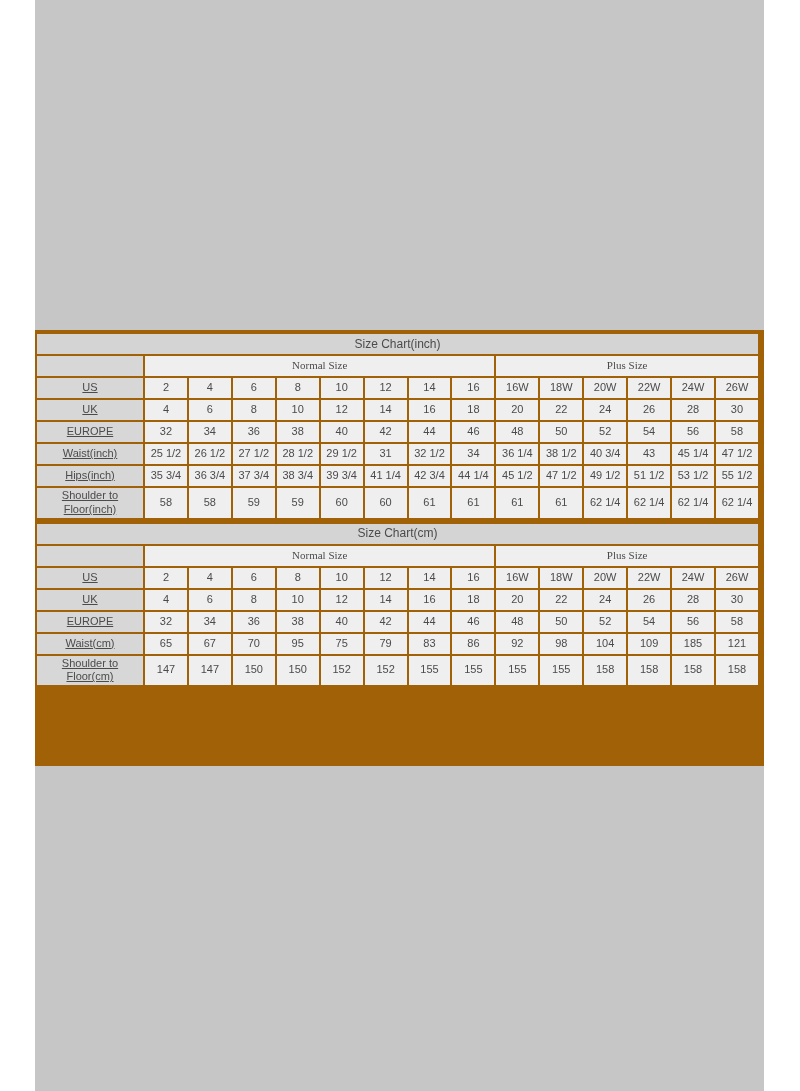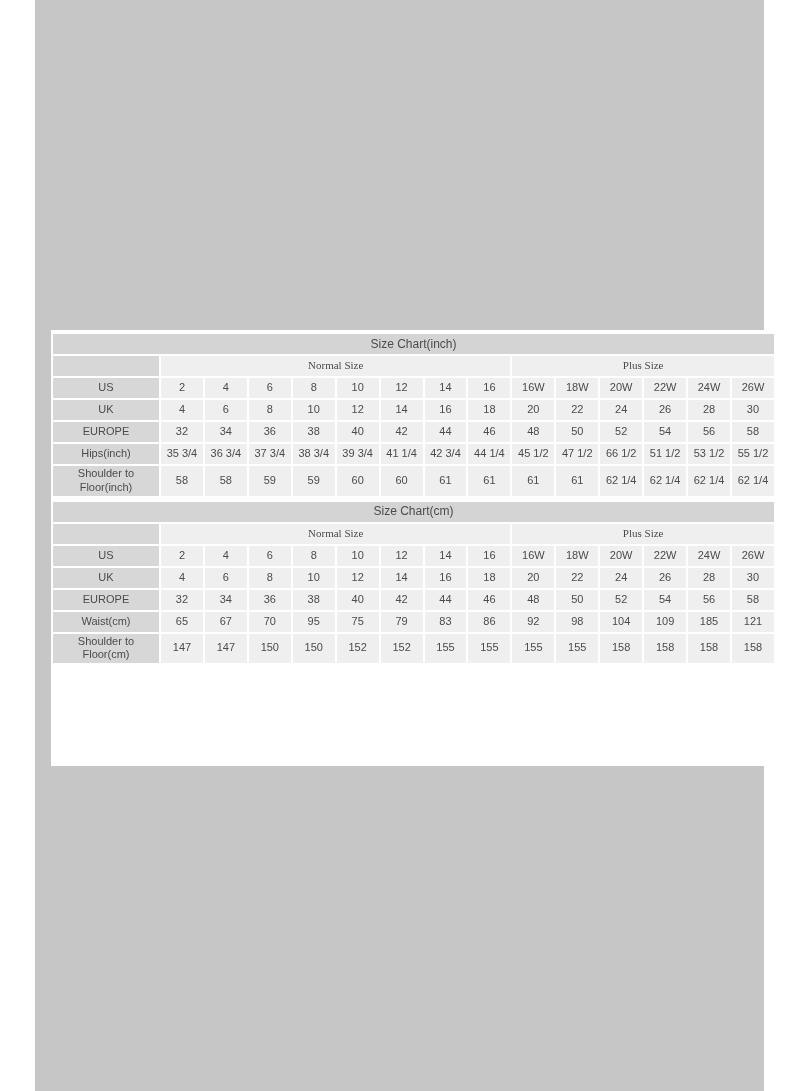--- a/index.html
+++ b/index.html
@@ -11,23 +11,23 @@
     overflow: hidden;
   }
   .gray-canvas {
     position: absolute;
     left: 35px; top: 0;
     width: 729px; height: 1091px;
     background: #c6c6c6;
   }
   .chart-panel {
     position: absolute;
-    left: 16px; top: 330px;
+    left: 0; top: 330px;
     width: 729px; height: 436px;
-    background: #ffffff;
+    background: #a16207;
   }
   table.size-chart {
     border-collapse: separate;
     border-spacing: 2px;
     table-layout: fixed;
     width: 725px;
     margin: 0;
     font-size: 11px;
     color: #4b4b4b;
   }
@@ -36,21 +36,21 @@
     text-align: center;
     vertical-align: middle;
     height: 18px;
     padding: 1px 0;
     line-height: 1.25;
     overflow: hidden;
   }
   .title-cell  { background: #d4d4d4; font-size: 12px; }
   .corner-cell { background: #d7d7d7; }
   .group-cell  { background: #efefef; font-family: Liberation Serif, serif; }
-  .label-cell  { background: #d7d7d7; }
+  .label-cell  { background: #d7d7d7; text-decoration: underline; }
   .data-cell   { background: #efefef; }
 </style>
 </head>
 <body>
 
 <div class="gray-canvas">
   <div class="chart-panel">
     <table class="size-chart" style="margin-top:2px;">
         <colgroup>
           <col style="width: 106px;">
@@ -123,32 +123,49 @@
             <td class="data-cell">44</td>
             <td class="data-cell">46</td>
             <td class="data-cell">48</td>
             <td class="data-cell">50</td>
             <td class="data-cell">52</td>
             <td class="data-cell">54</td>
             <td class="data-cell">56</td>
             <td class="data-cell">58</td>
           </tr>
           <tr>
+            <th class="label-cell">Waist(inch)</th>
+            <td class="data-cell">25 1/2</td>
+            <td class="data-cell">26 1/2</td>
+            <td class="data-cell">27 1/2</td>
+            <td class="data-cell">28 1/2</td>
+            <td class="data-cell">29 1/2</td>
+            <td class="data-cell">31</td>
+            <td class="data-cell">32 1/2</td>
+            <td class="data-cell">34</td>
+            <td class="data-cell">36 1/4</td>
+            <td class="data-cell">38 1/2</td>
+            <td class="data-cell">40 3/4</td>
+            <td class="data-cell">43</td>
+            <td class="data-cell">45 1/4</td>
+            <td class="data-cell">47 1/2</td>
+          </tr>
+          <tr>
             <th class="label-cell">Hips(inch)</th>
             <td class="data-cell">35 3/4</td>
             <td class="data-cell">36 3/4</td>
             <td class="data-cell">37 3/4</td>
             <td class="data-cell">38 3/4</td>
             <td class="data-cell">39 3/4</td>
             <td class="data-cell">41 1/4</td>
             <td class="data-cell">42 3/4</td>
             <td class="data-cell">44 1/4</td>
             <td class="data-cell">45 1/2</td>
             <td class="data-cell">47 1/2</td>
-            <td class="data-cell">66 1/2</td>
+            <td class="data-cell">49 1/2</td>
             <td class="data-cell">51 1/2</td>
             <td class="data-cell">53 1/2</td>
             <td class="data-cell">55 1/2</td>
           </tr>
           <tr>
             <th class="label-cell">Shoulder to Floor(inch)</th>
             <td class="data-cell">58</td>
             <td class="data-cell">58</td>
             <td class="data-cell">59</td>
             <td class="data-cell">59</td>

